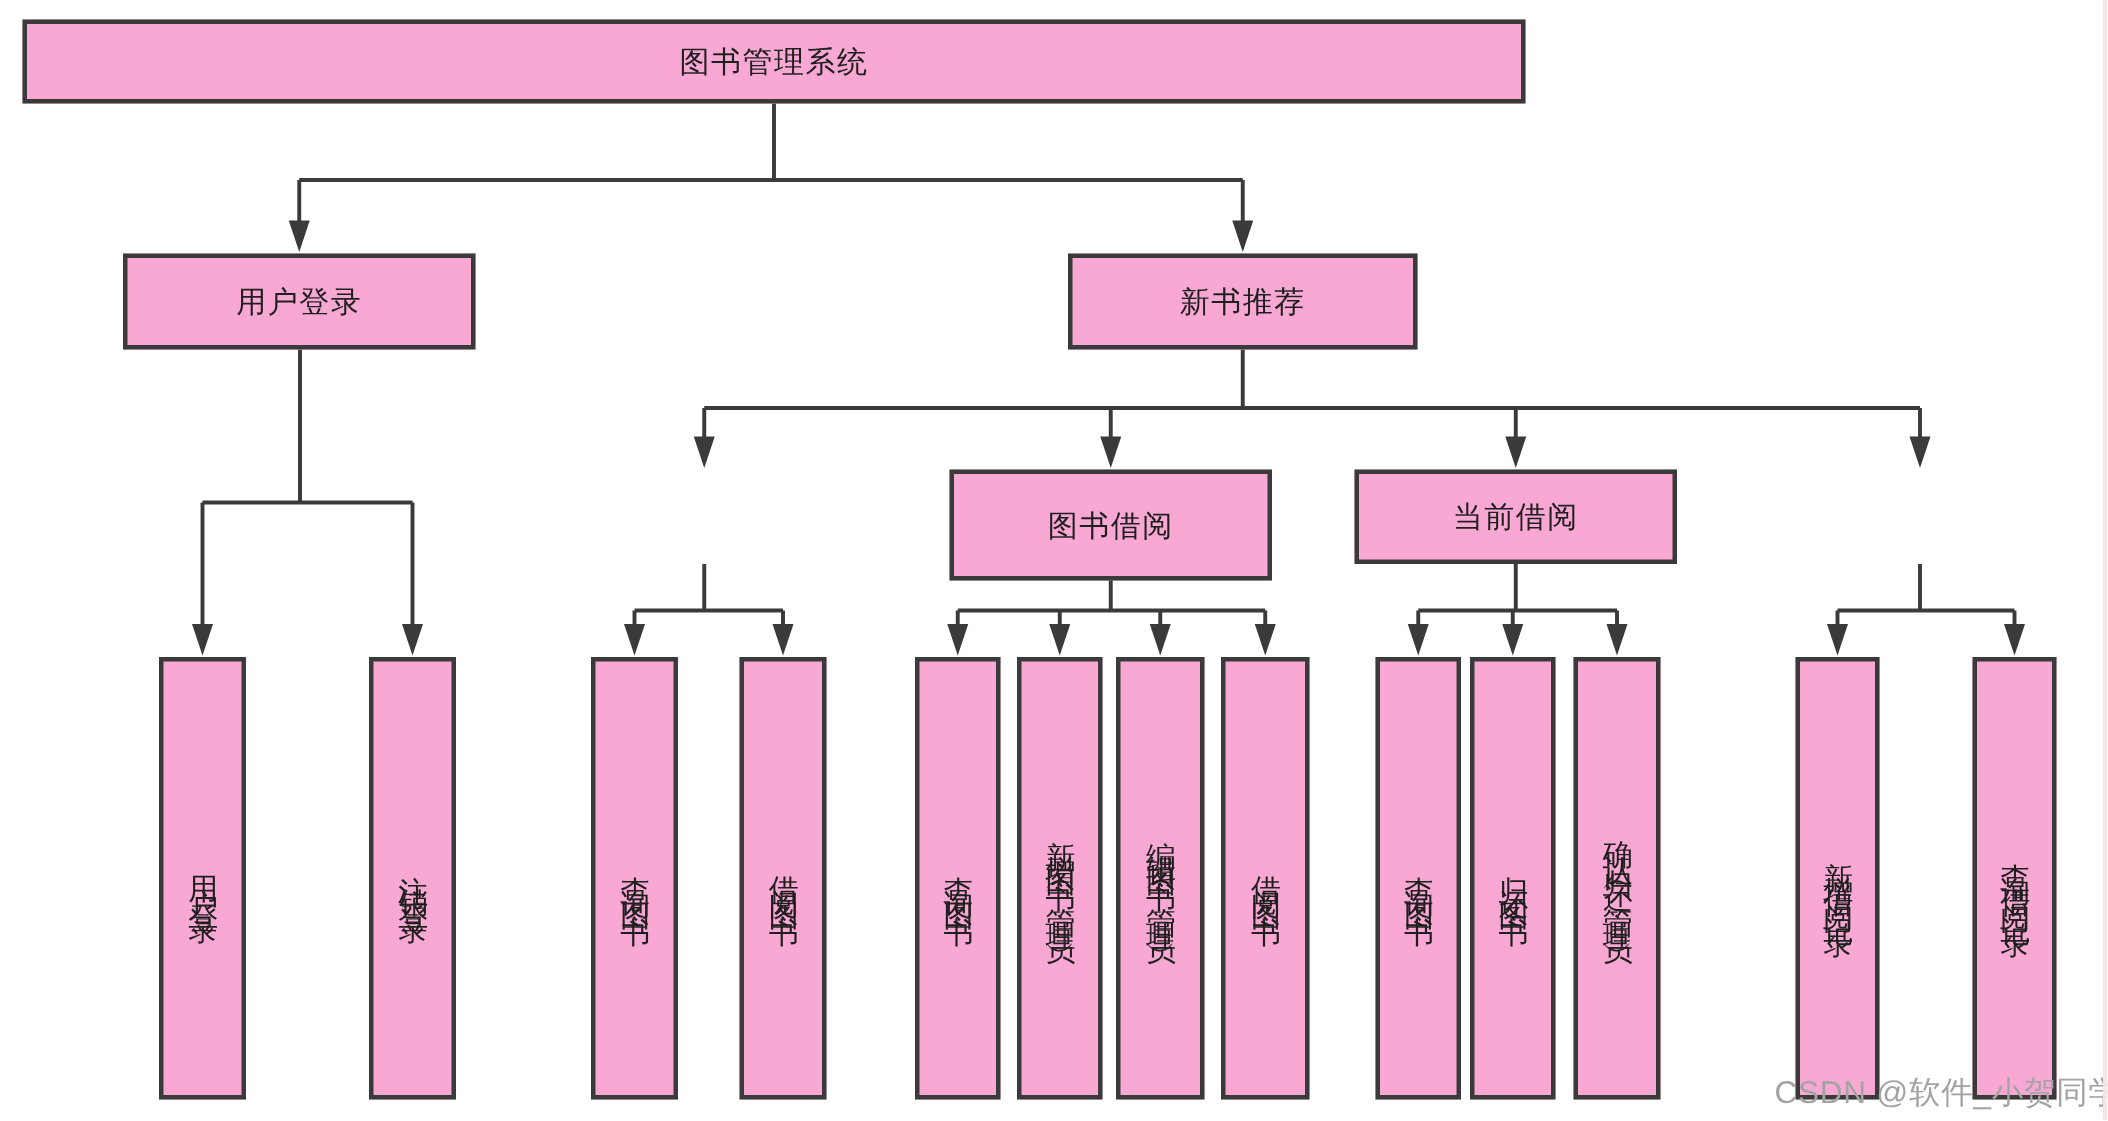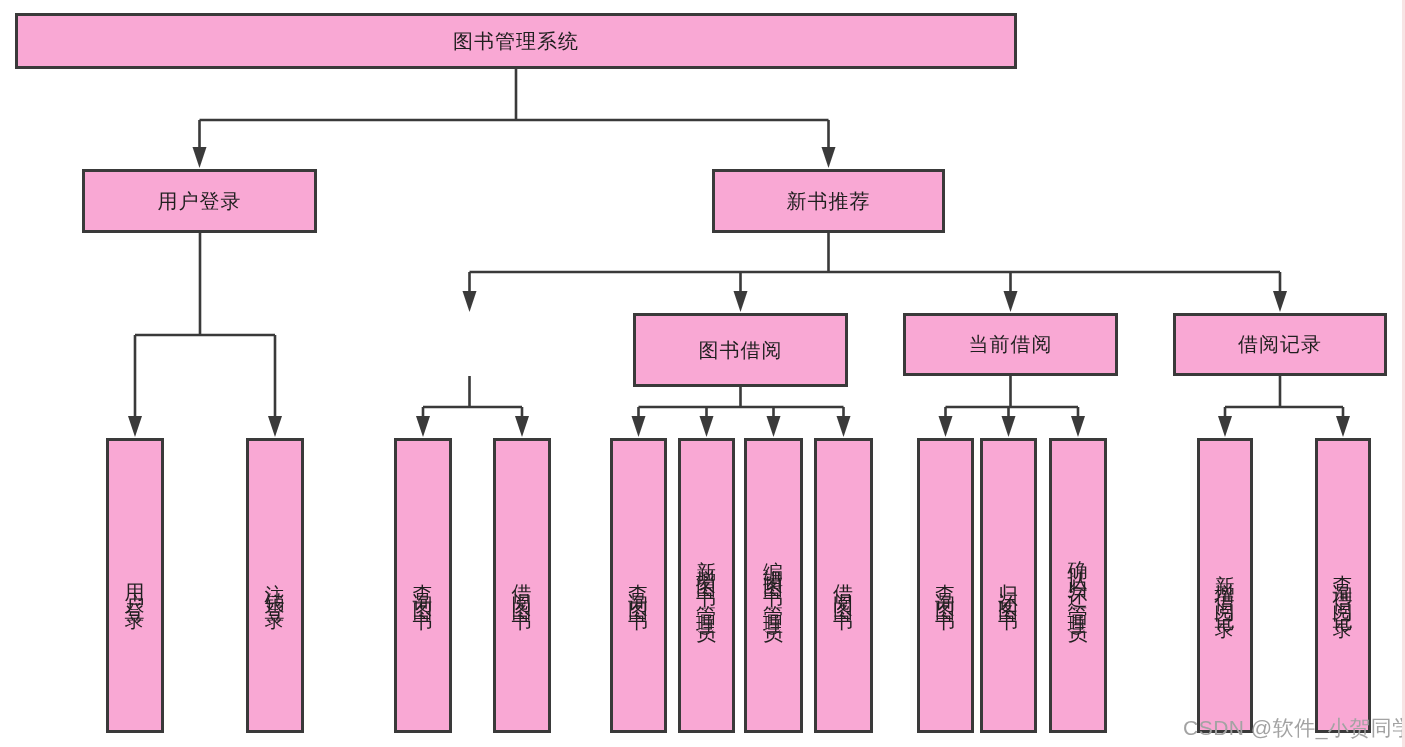--- a/index.html
+++ b/index.html
@@ -100,21 +100,20 @@
     <polygon points="1336,416 1350,416 1343,437"></polygon>
   </svg>
 
   <div class="node" style="left:15px;top:13px;width:1002px;height:56px;">图书管理系统</div>
 
   <div class="node" style="left:82px;top:169px;width:235px;height:64px;">用户登录</div>
   <div class="node" style="left:712px;top:169px;width:233px;height:64px;">新书推荐</div>
 
   <div class="node" style="left:633px;top:313px;width:215px;height:74px;">图书借阅</div>
   <div class="node" style="left:903px;top:313px;width:215px;height:63px;">当前借阅</div>
-  <div class="node" style="left:1173px;top:313px;width:214px;height:63px;">借阅记录</div>
 
   <div class="node leaf" style="left:106px;top:438px;width:58px;height:295px;">
     <span class="vtext">用户登录</span>
   </div>
   <div class="node leaf" style="left:246px;top:438px;width:58px;height:295px;">
     <span class="vtext">注销登录</span>
   </div>
 
   <div class="node leaf" style="left:394px;top:438px;width:58px;height:295px;">
     <span class="vtext">查询图书</span>

